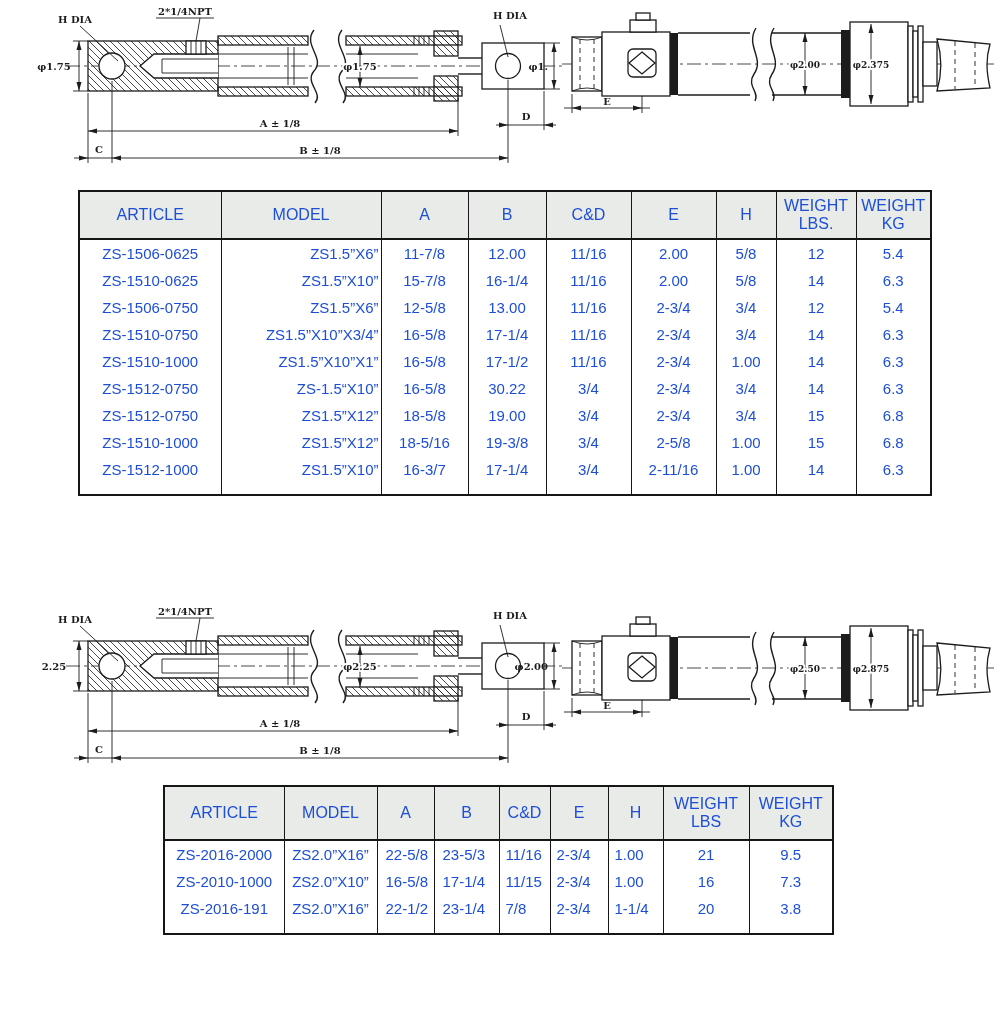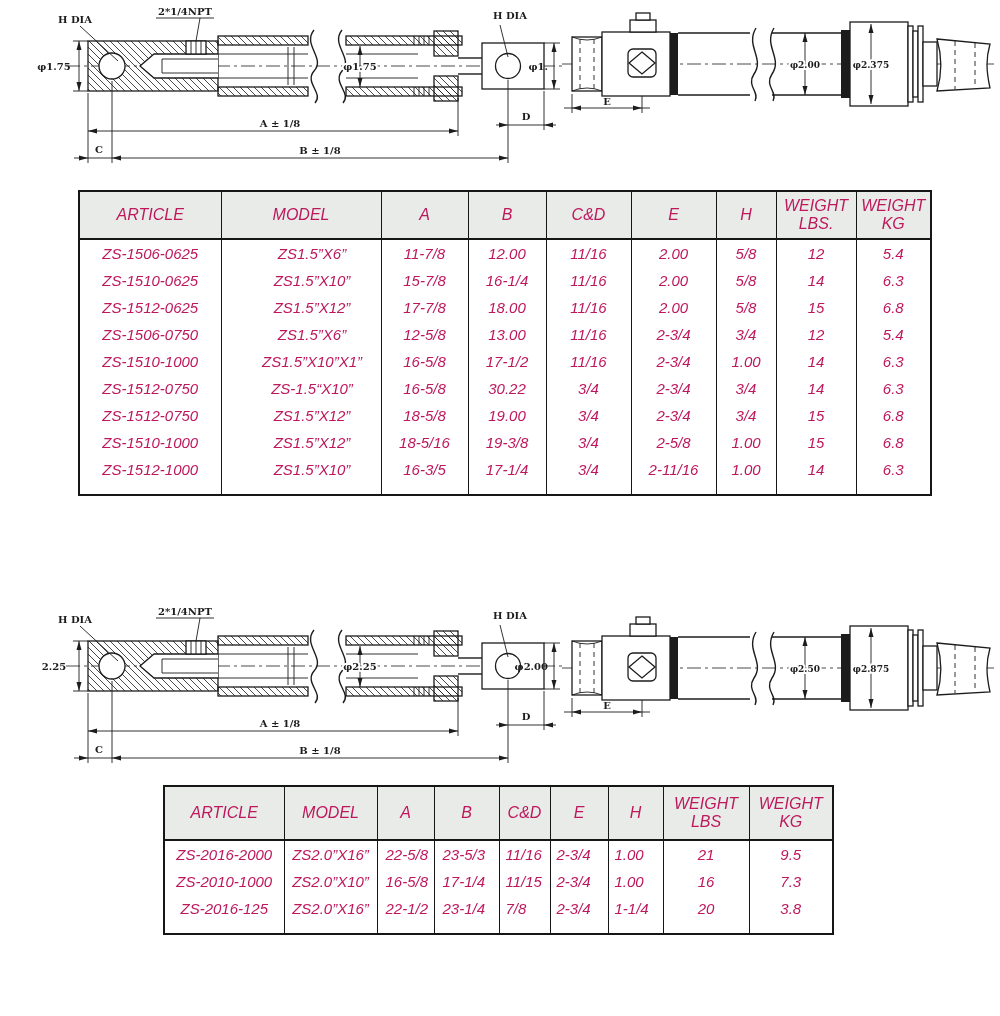--- a/index.html
+++ b/index.html
@@ -1,41 +1,41 @@
 <!DOCTYPE html>
 <html><head>
 <meta charset="utf-8">
 <style>
   html,body{margin:0;padding:0;background:#fff;}
   #page{position:relative;width:1000px;height:1016px;background:#ffffff;overflow:hidden;
-        font-family:"Liberation Sans",sans-serif;color:#be185d;}
+        font-family:"Liberation Sans",sans-serif;color:#1d4ed8;}
   .abs{position:absolute;}
   
   .ln{stroke:#1c1c1c;stroke-width:1.4;fill:none;}
   .lt{stroke:#1c1c1c;stroke-width:0.9;fill:none;}
   .cl{stroke:#1c1c1c;stroke-width:0.8;fill:none;stroke-dasharray:14 4 3 4;}
   .hid{stroke:#1c1c1c;stroke-width:0.9;fill:none;stroke-dasharray:5 4;}
   .solid{fill:#1c1c1c;stroke:none;}
   .wht{fill:#ffffff;stroke:#1c1c1c;stroke-width:1.3;}
   .hat{fill:url(#hatch);stroke:#1c1c1c;stroke-width:1.3;}
   .arr{fill:#1c1c1c;stroke:none;}
   .dtx{font-family:"DejaVu Serif",serif;font-weight:bold;font-size:10px;fill:#1c1c1c;}
   .dtx.sm{font-size:9px;}
   .ko{paint-order:stroke;stroke:#ffffff;stroke-width:4px;stroke-linejoin:round;}
   
-  table.spec{border-collapse:collapse;table-layout:fixed;border:2.2px solid #161616;background:#fff;font-style:italic;}
+  table.spec{border-collapse:collapse;table-layout:fixed;border:2.2px solid #161616;background:#fff;}
   table.spec th{background:#e8ebe7;border-bottom:2.2px solid #161616;border-left:1.6px solid #161616;
      font-size:16px;font-weight:normal;text-align:center;white-space:pre-line;line-height:1.12;padding:4px 0;}
   table.spec th:first-child{border-left:none;}
   table.spec td{border-left:1.6px solid #161616;font-size:15px;text-align:center;height:27px;padding:0 2px;
      white-space:nowrap;overflow:hidden;}
   table.spec td:first-child{border-left:none;}
   #t1 th{height:38px;}
   #t2 th{height:44px;}
-  #t1 td:nth-child(2){text-align:center;padding-left:24px;}
+  #t1 td:nth-child(2){text-align:right;padding-left:24px;}
   #t2 td:nth-child(5),#t2 td:nth-child(6),#t2 td:nth-child(7){text-align:left;padding-left:6px;}
   #t2 td:nth-child(3),#t2 td:nth-child(4){text-align:left;padding-left:8px;}
   table.spec tr.spacer td{height:11px;}
 </style>
 </head>
 <body>
 
 <div id="page">
 
   <svg width="0" height="0" style="position:absolute" aria-hidden="true">
@@ -245,42 +245,42 @@
             <td>ZS1.5”X10”</td>
             <td>15-7/8</td>
             <td>16-1/4</td>
             <td>11/16</td>
             <td>2.00</td>
             <td>5/8</td>
             <td>14</td>
             <td>6.3</td>
           </tr>
           <tr>
-            <td>ZS-1512-0625</td>
-            <td>ZS1.5”X12”</td>
-            <td>17-7/8</td>
-            <td>18.00</td>
-            <td>11/16</td>
-            <td>2.00</td>
-            <td>5/8</td>
-            <td>15</td>
-            <td>6.8</td>
-          </tr>
-          <tr>
             <td>ZS-1506-0750</td>
             <td>ZS1.5”X6”</td>
             <td>12-5/8</td>
             <td>13.00</td>
             <td>11/16</td>
             <td>2-3/4</td>
             <td>3/4</td>
             <td>12</td>
             <td>5.4</td>
           </tr>
           <tr>
+            <td>ZS-1510-0750</td>
+            <td>ZS1.5”X10”X3/4”</td>
+            <td>16-5/8</td>
+            <td>17-1/4</td>
+            <td>11/16</td>
+            <td>2-3/4</td>
+            <td>3/4</td>
+            <td>14</td>
+            <td>6.3</td>
+          </tr>
+          <tr>
             <td>ZS-1510-1000</td>
             <td>ZS1.5”X10”X1”</td>
             <td>16-5/8</td>
             <td>17-1/2</td>
             <td>11/16</td>
             <td>2-3/4</td>
             <td>1.00</td>
             <td>14</td>
             <td>6.3</td>
           </tr>
@@ -313,21 +313,21 @@
             <td>19-3/8</td>
             <td>3/4</td>
             <td>2-5/8</td>
             <td>1.00</td>
             <td>15</td>
             <td>6.8</td>
           </tr>
           <tr>
             <td>ZS-1512-1000</td>
             <td>ZS1.5”X10”</td>
-            <td>16-3/5</td>
+            <td>16-3/7</td>
             <td>17-1/4</td>
             <td>3/4</td>
             <td>2-11/16</td>
             <td>1.00</td>
             <td>14</td>
             <td>6.3</td>
           </tr>
           <tr class="spacer">
             <td></td>
             <td></td>
@@ -409,21 +409,21 @@
             <td>ZS2.0”X10”</td>
             <td>16-5/8</td>
             <td>17-1/4</td>
             <td>11/15</td>
             <td>2-3/4</td>
             <td>1.00</td>
             <td>16</td>
             <td>7.3</td>
           </tr>
           <tr>
-            <td>ZS-2016-125</td>
+            <td>ZS-2016-191</td>
             <td>ZS2.0”X16”</td>
             <td>22-1/2</td>
             <td>23-1/4</td>
             <td>7/8</td>
             <td>2-3/4</td>
             <td>1-1/4</td>
             <td>20</td>
             <td>3.8</td>
           </tr>
           <tr class="spacer">

